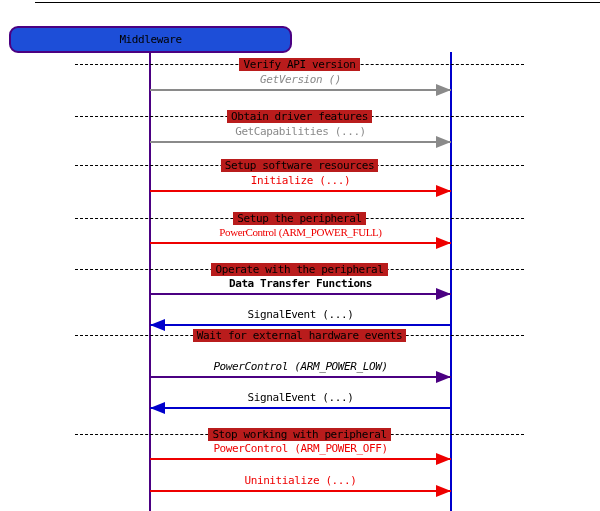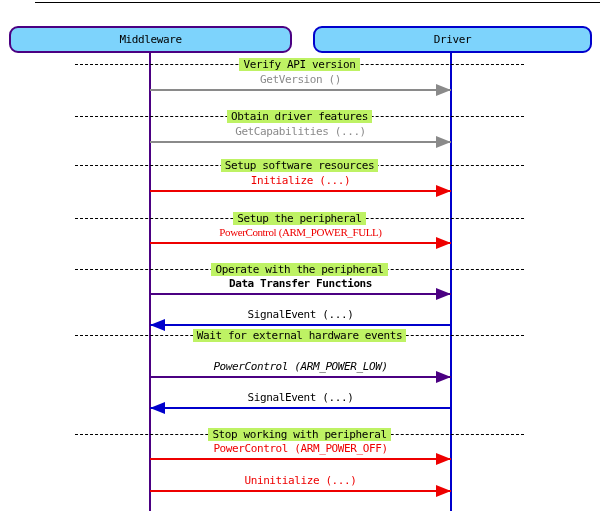--- a/index.html
+++ b/index.html
@@ -23,21 +23,21 @@
     left: 35px; right: 0; top: 2px;
     height: 1px;
     background: #000;
   }
   .participant {
     position: absolute;
     top: 26px;
     height: 27px;
     border: 2px solid #000;
     border-radius: 9px;
-    background: #7dd3fc;
+    background: #1d4ed8;
     display: flex;
     align-items: center;
     justify-content: center;
   }
   .participant.mw { left: 9px;   width: 283px; }
   .participant.dr { left: 313px; width: 279px; }
   .lifeline {
     position: absolute;
     top: 52px;
     bottom: 0;
@@ -56,21 +56,21 @@
   .divider-label {
     position: absolute;
     left: 0; right: 0;
     top: -8px;
     height: 15px;
     text-align: center;
     line-height: 15px;
     pointer-events: none;
   }
   .divider-label span {
-    background: #bef264;
+    background: #b91c1c;
     padding: 0 4px;
   }
   .message {
     position: absolute;
     left: 150px;
     width: 301px;
     height: 0;
   }
   .msg-line {
     position: absolute;
@@ -97,31 +97,28 @@
 </style>
 </head>
 <body>
 
 <div class="stage" id="stage">
   <div class="topline"></div>
 
   <div class="participant mw" style="border-color: rgb(75, 0, 130);">
     <span>Middleware</span>
   </div>
-  <div class="participant dr" style="border-color: rgb(0, 0, 204);">
-    <span>Driver</span>
-  </div>
 
   <div class="lifeline mw" style="background: rgb(75, 0, 130);"></div>
   <div class="lifeline dr" style="background: rgb(0, 0, 204);"></div>
 <div class="divider" style="top: 64px;">
       <div class="divider-label"><span>Verify API version</span></div>
     </div>
     <div class="message" style="top: 89px;">
-      <div class="msg-label" style="color: rgb(138, 138, 138);">GetVersion ()</div>
+      <div class="msg-label" style="color: rgb(138, 138, 138); font-style: italic;">GetVersion ()</div>
       <div class="msg-line" style="background: rgb(138, 138, 138);"></div>
       <div class="msg-head right" style="border-left-color: rgb(138, 138, 138);"></div>
     </div>
     <div class="divider" style="top: 116px;">
       <div class="divider-label"><span>Obtain driver features</span></div>
     </div>
     <div class="message" style="top: 141px;">
       <div class="msg-label" style="color: rgb(138, 138, 138); text-align: center;">GetCapabilities (...)</div>
       <div class="msg-line" style="background: rgb(138, 138, 138);"></div>
       <div class="msg-head right" style="border-left-color: rgb(138, 138, 138);"></div>

